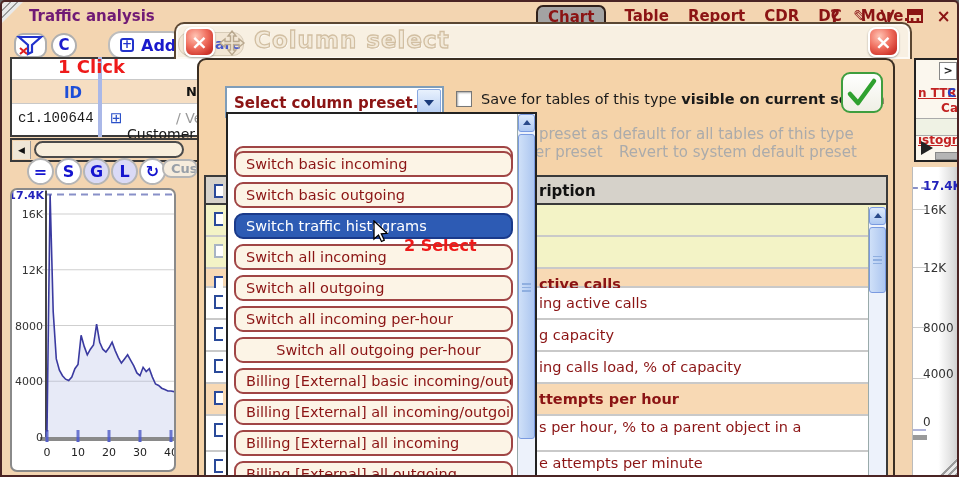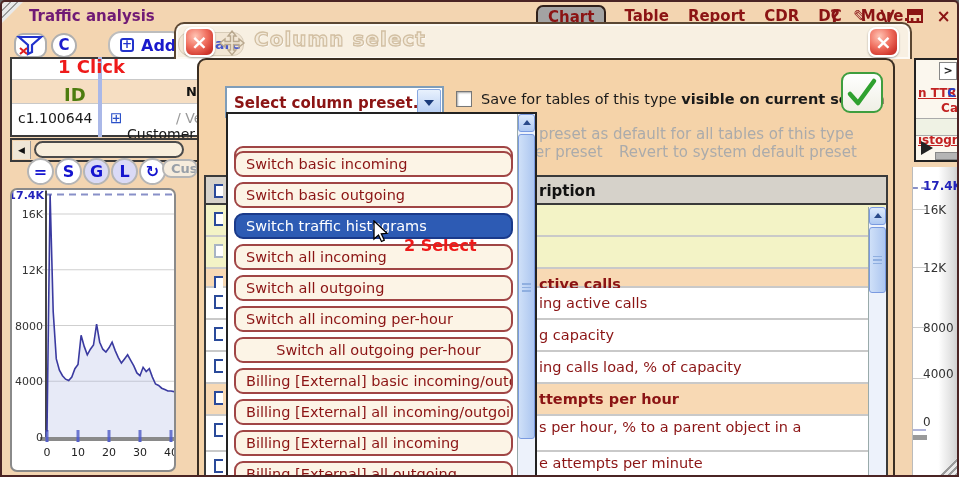--- a/index.html
+++ b/index.html
@@ -26,24 +26,24 @@
         border:2px solid #AFAFAF;border-radius:9px;}
   .btn-c{position:absolute;left:49px;top:31px;width:26px;height:25px;border-radius:50%;background:#fff;
         border:2px solid #AFAFAF;color:#1A1ACC;font-weight:bold;font-size:15px;text-align:center;line-height:21px;}
   .btn-add{position:absolute;left:106px;top:29px;width:76px;height:28px;background:#fff;border:2px solid #BDBDBD;
         border-radius:13px;color:#1A1ACC;font-weight:bold;font-size:16px;display:flex;align-items:center;gap:7px;padding-left:10px;}
   .plus-ico{width:14px;height:14px;border:2px solid #2233CC;border-radius:3px;color:#2233CC;
         font-size:12px;line-height:9px;text-align:center;font-weight:bold;}
   .bg-table{position:absolute;left:8px;top:55px;width:524px;height:80px;border:2px solid #3A3A3A;background:#fff;}
   .bg-filter-row{height:21px;background:#fff;border-bottom:1px solid #C9C9C9;}
   .bg-header-row{height:24px;background:#F6DEC2;border-bottom:1px solid #C9C9C9;position:relative;}
-  .id-h{position:absolute;left:52px;top:4px;font-size:18px;font-weight:bold;color:#4d7c0f;}
+  .id-h{position:absolute;left:52px;top:4px;font-size:15px;font-weight:bold;color:#1d4ed8;}
   .n-h{position:absolute;left:174px;top:4px;font-size:13px;font-weight:bold;color:#111;}
   .bg-data-row{height:30px;background:#fff;position:relative;font-size:14px;color:#1A1A1A;}
-  .row-id{position:absolute;left:6px;top:6px;}
+  .row-id{position:absolute;left:6px;top:6px;font-family:Liberation Mono, monospace;}
   .row-plus{position:absolute;left:98px;top:5px;color:#2A50C8;font-size:15px;}
   .row-name{position:absolute;left:115px;top:22px;}
   .row-name2{position:absolute;left:164px;top:6px;color:#9A9A9A;}
   .col-div{position:absolute;left:96px;top:55px;width:4px;height:80px;background:#AAB8E8;z-index:2;}
   .bg-hscroll{position:absolute;left:8px;top:136px;width:524px;height:24px;border:2px solid #3A3A3A;background:#F3D5B1;}
   .hs-left{position:absolute;left:1px;top:1px;width:18px;height:18px;background:#EFE6D6;border-right:1px solid #999;
         font-size:9px;line-height:18px;text-align:center;color:#111;}
   .hs-thumb{position:absolute;left:22px;top:1px;width:150px;height:17px;background:#F8EEDC;border:2px solid #4A4A4A;border-radius:9px;}
   .cbtn{position:absolute;top:156px;width:27px;height:27px;border-radius:50%;background:#fff;border:2px solid #B5B5B5;
         color:#1414CF;font-weight:bold;font-size:16px;text-align:center;line-height:23px;}
@@ -78,21 +78,21 @@
         border:2px solid #5A4632;border-bottom:none;border-radius:10px 10px 0 0;
         box-shadow:inset 0 0 0 2px #FDFAF4;z-index:5;}
   .share-ghost{position:absolute;left:2px;top:8px;width:66px;height:24px;background:#F2E6D4;border:1px solid #D8CCB8;
         border-radius:11px;color:#4A5ACA;font-weight:bold;font-size:14px;padding:3px 0 0 16px;}
   .xbtn{position:absolute;width:31px;height:30px;border-radius:8px;border:2px solid #FFF;
         background:radial-gradient(circle at 35% 28%,#FFC4B4,#F07060 45%,#D23A30 78%,#B82A22);
         box-shadow:0 1px 2px rgba(0,0,0,.35);color:#FFF;font-size:20px;font-weight:bold;text-align:center;line-height:26px;}
   .x-left{left:8px;top:3px;}
   .x-right{left:692px;top:3px;}
   .move-ico{position:absolute;left:42px;top:5px;}
-  .dlg-title{position:absolute;left:78px;top:3px;font-size:20px;font-weight:bold;letter-spacing:1px;
+  .dlg-title{position:absolute;left:78px;top:3px;font-size:23px;font-weight:bold;letter-spacing:1px;
         color:#F3EADA;-webkit-text-stroke:1.3px #D2BFA2;text-shadow:1px 1px 0 #FFF;}
   .dlg-panel{position:absolute;left:195px;top:56px;width:698px;height:421px;background:#F5D3A9;
         border:2px solid #3A2E22;border-bottom:none;border-radius:9px 9px 0 0;z-index:5;}
   .combo{position:absolute;left:26px;top:26px;width:219px;height:32px;background:#fff;border:2px solid #7F9DB9;}
   .combo-text{padding:6px 0 0 7px;font-weight:bold;font-size:15px;color:#8B1414;white-space:nowrap;overflow:hidden;}
   .combo-btn{position:absolute;right:1px;top:1px;bottom:1px;width:24px;
         background:linear-gradient(#E8F1FD,#B6CDF3);border:1px solid #88A8E0;border-radius:2px;}
   .combo-arrow{width:0;height:0;border-left:5px solid transparent;border-right:5px solid transparent;
         border-top:6px solid #1A3A7A;margin:10px auto 0;}
   .cb{position:absolute;left:257px;top:31px;width:16px;height:16px;background:#fff;border:1px solid #777;

